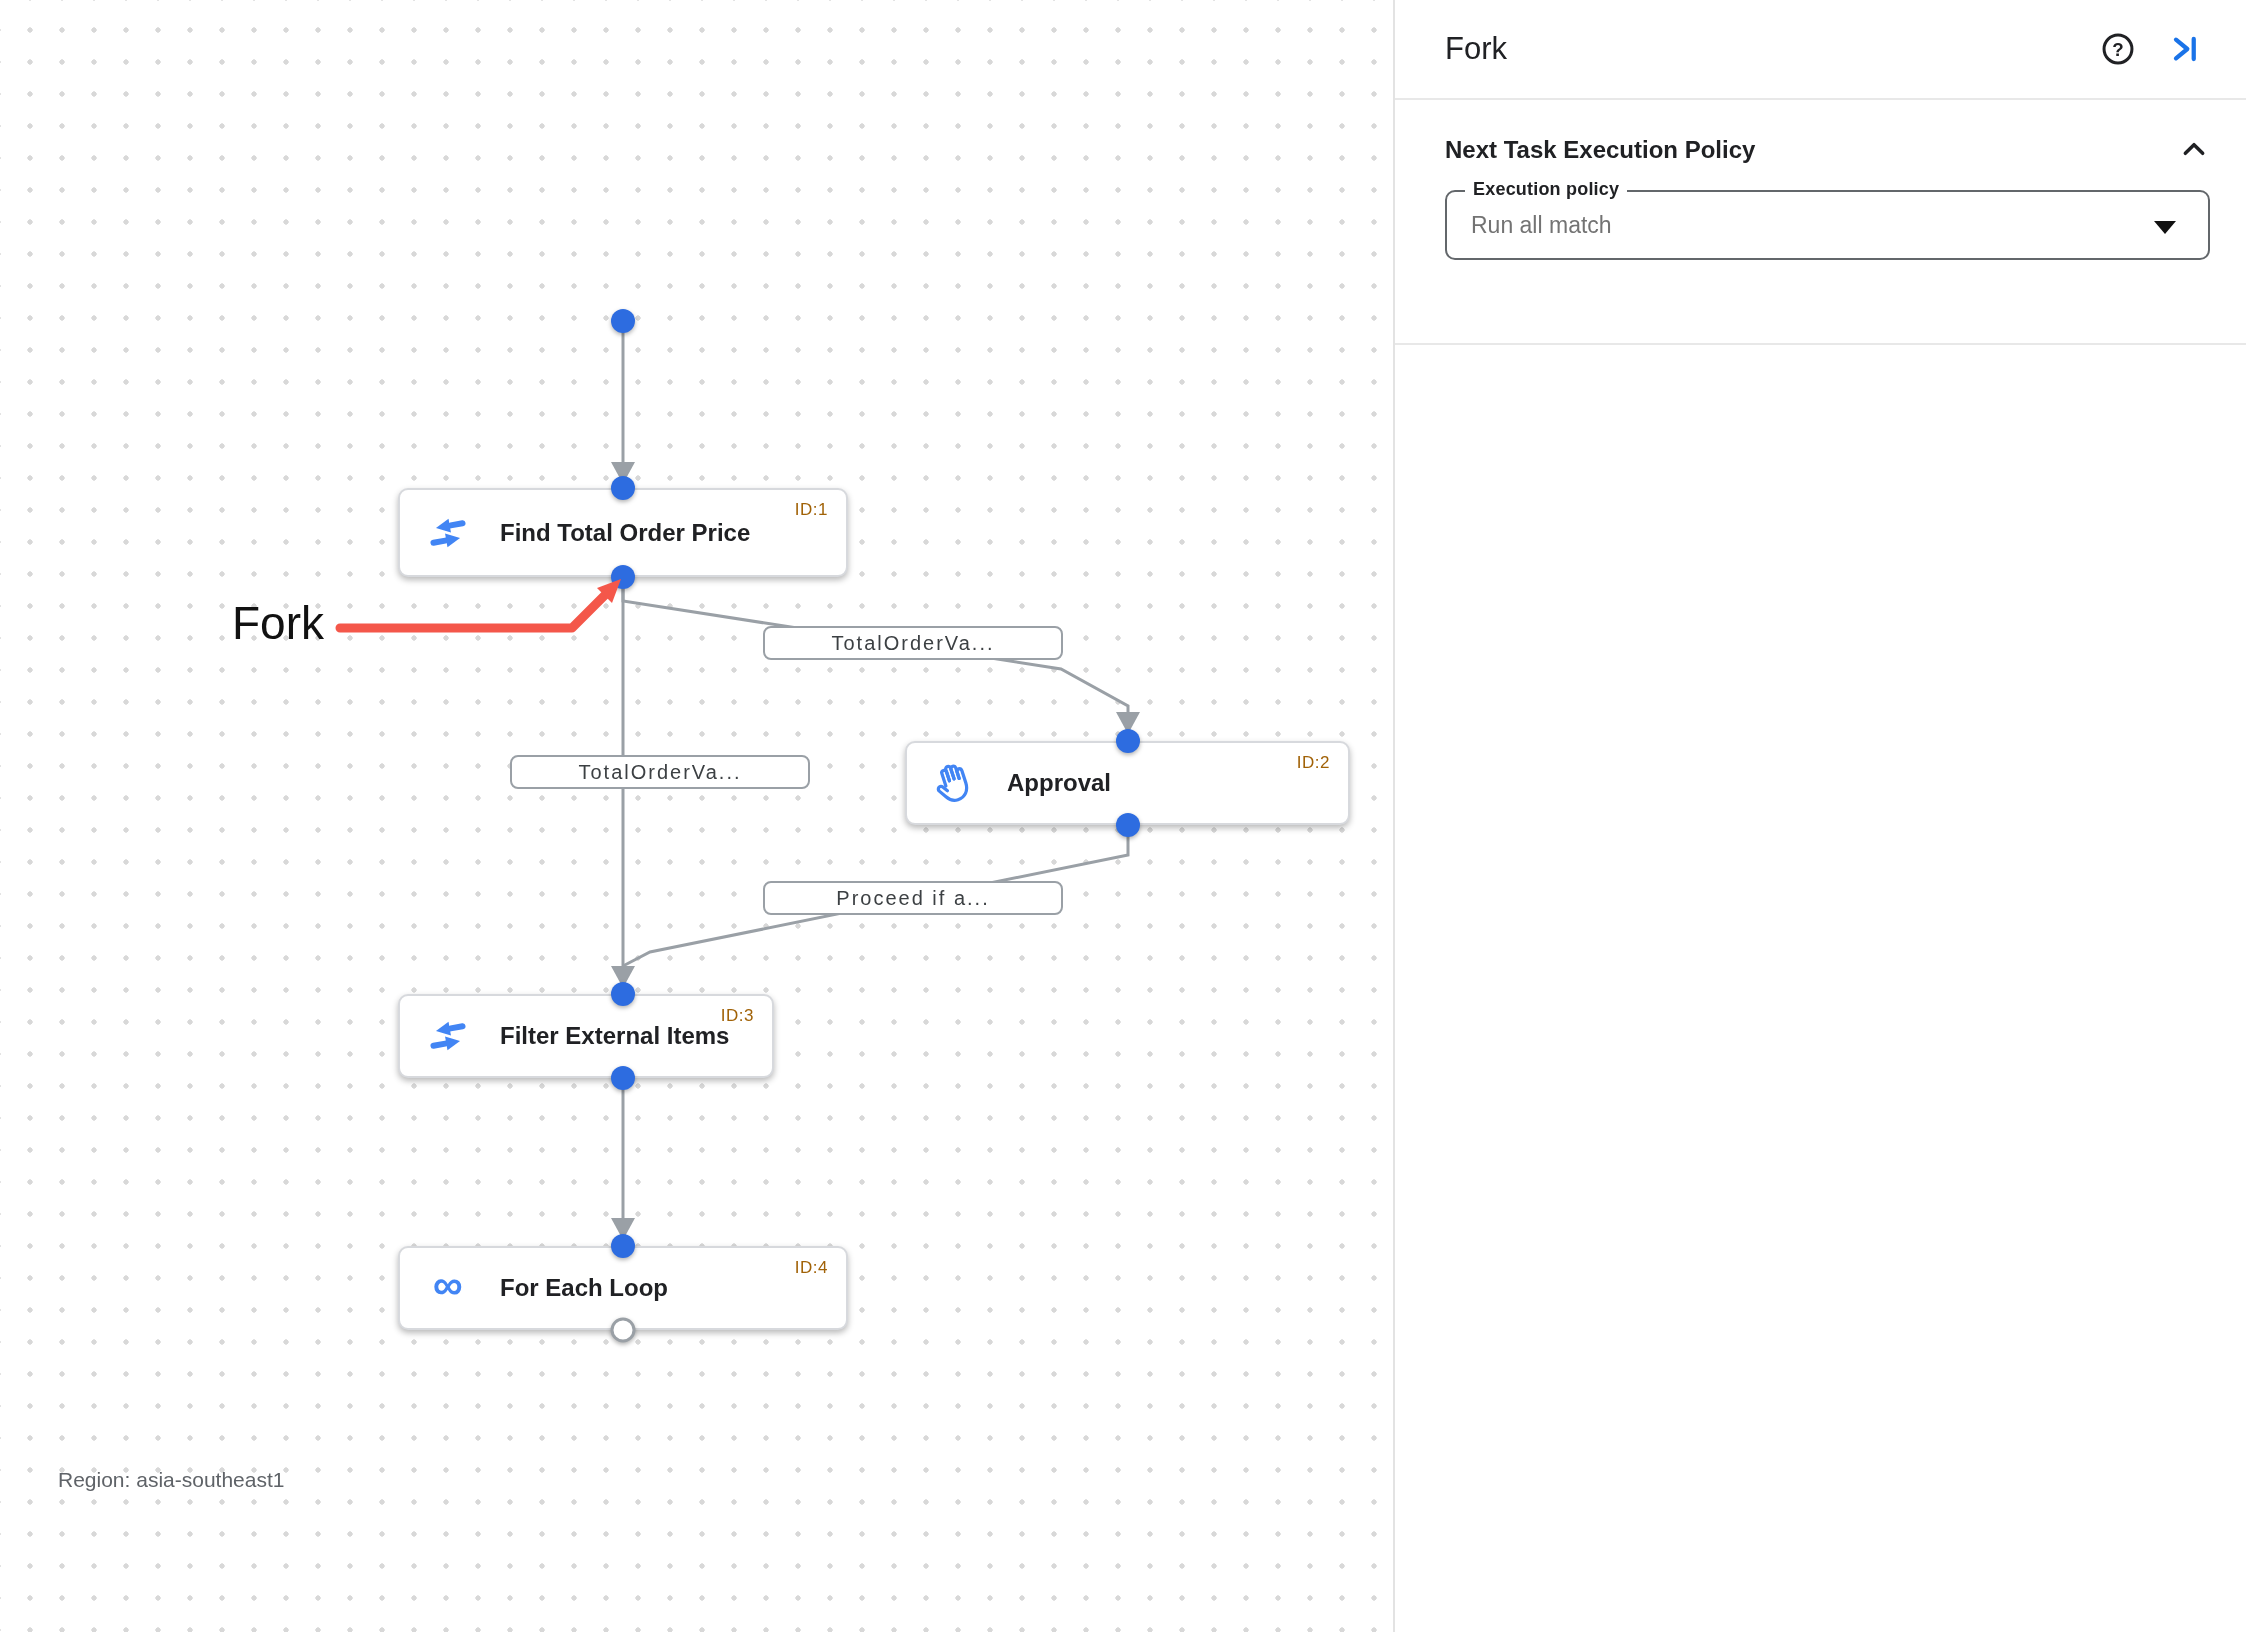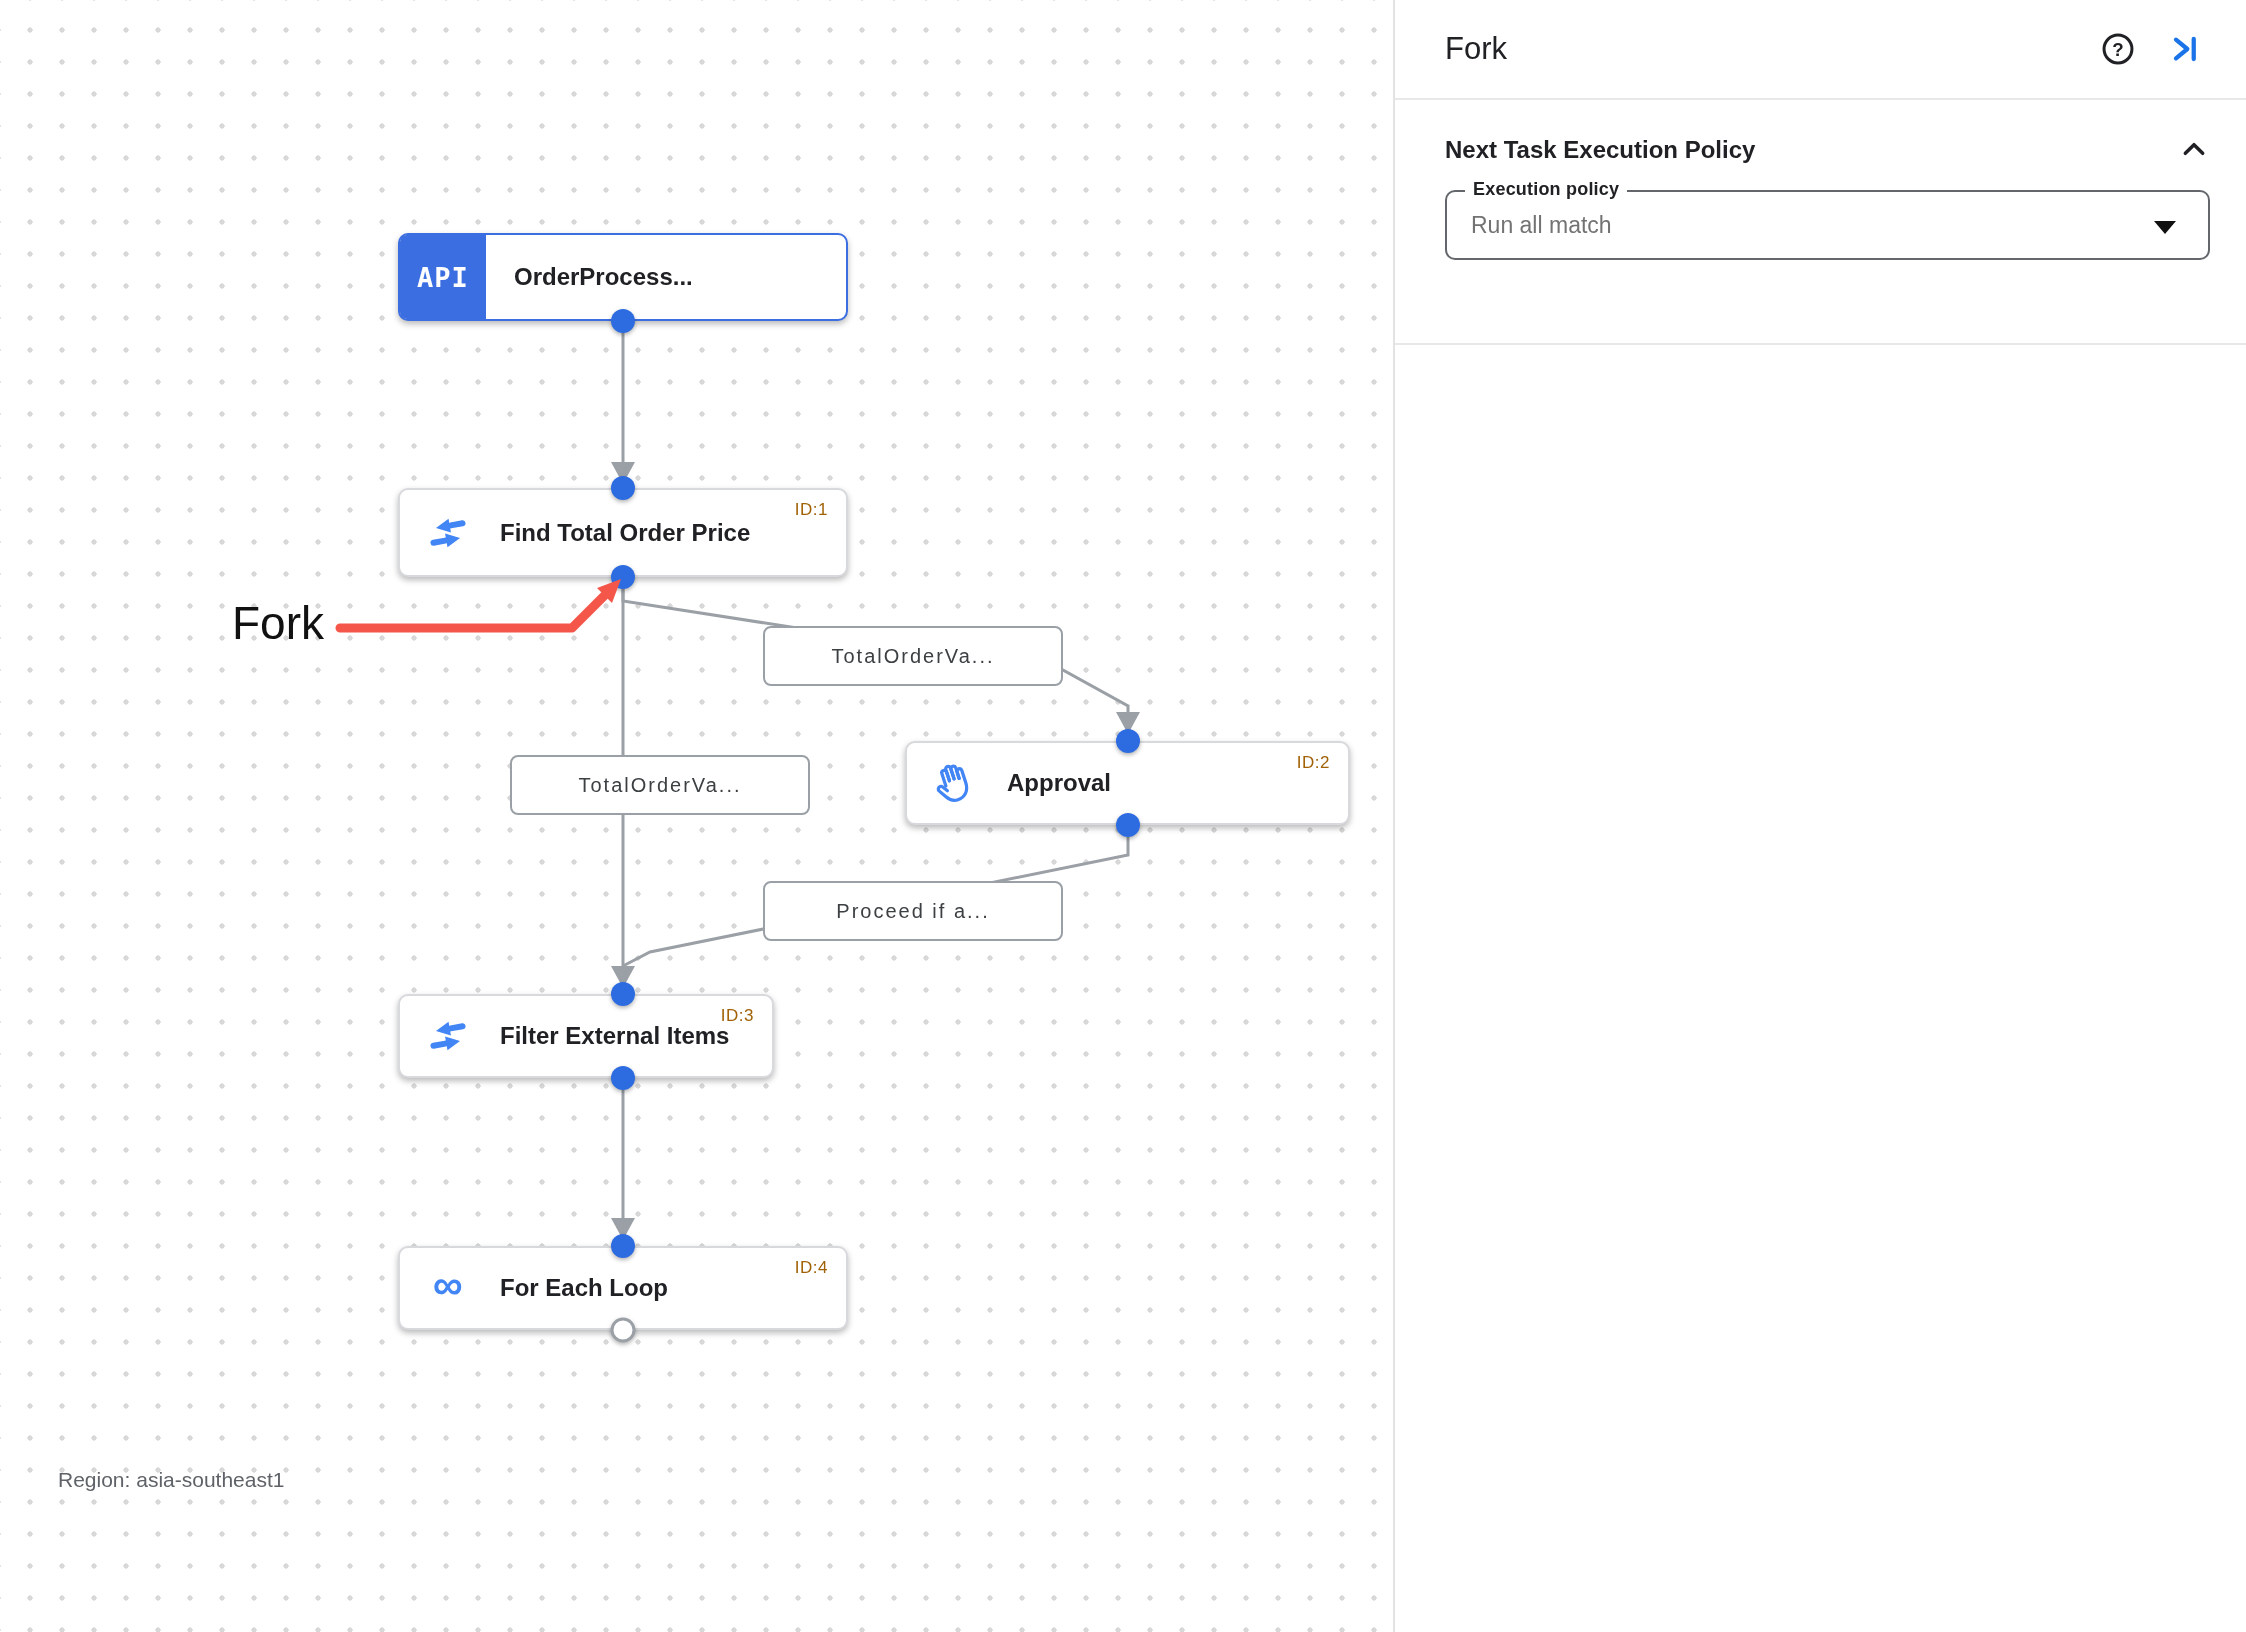--- a/index.html
+++ b/index.html
@@ -33,21 +33,21 @@
   .node.trigger { border:2.5px solid #3b6ee0; }
   .trigger .badge {
     width:86px; height:100%; background:#3b6ee0; border-radius:7px 0 0 7px;
     display:flex; align-items:center; justify-content:center;
     color:#fff; font-family:"DejaVu Sans Mono", monospace; font-weight:700; font-size:27px; letter-spacing:1px;
   }
   .infinity-glyph { font-size:42px; font-weight:700; color:#4285f4; line-height:1; margin-top:-6px; }
 
   
   .edge-label {
-    position:absolute; width:300px; height:60px; background:#fff;
+    position:absolute; width:300px; height:34px; background:#fff;
     border:2px solid #9aa0a6; border-radius:8px; z-index:2;
     display:flex; align-items:center; justify-content:center;
     font-size:20px; color:#3c4043; letter-spacing:2px; cursor:pointer;
   }
 
   
   .fork-annotation {
     position:absolute; left:232px; top:596px; font-size:46px; color:#111; z-index:5; white-space:nowrap;
   }
   .region-label { position:absolute; left:58px; top:1468px; font-size:21px; color:#5f6368; z-index:2; }
@@ -107,24 +107,20 @@
   <div class="edge-label" style="left:763px; top:626px;">
     <span>TotalOrderVa...</span>
   </div>
   <div class="edge-label" style="left:510px; top:755px;">
     <span>TotalOrderVa...</span>
   </div>
   <div class="edge-label" style="left:763px; top:881px;">
     <span>Proceed if a...</span>
   </div>
 
-  <div class="node trigger" style="left:398px; top:233px; width:450px; height:88px;">
-    <div class="badge">API</div>
-    <div class="title">OrderProcess...</div>
-  </div>
 
   <div class="node" style="left:398px; top:488px; width:450px; height:89px;">
     <div class="icon-box">
       <svg width="46" height="46" viewBox="0 0 46 46">
         <g fill="#4285f4" transform="rotate(-10 23 23)">
           <rect x="24" y="13" width="18" height="6" rx="3"></rect>
           <polygon points="26,9 26,23 12,16"></polygon>
           <rect x="4" y="27" width="18" height="6" rx="3"></rect>
           <polygon points="20,23 20,37 34,30"></polygon>
         </g>

